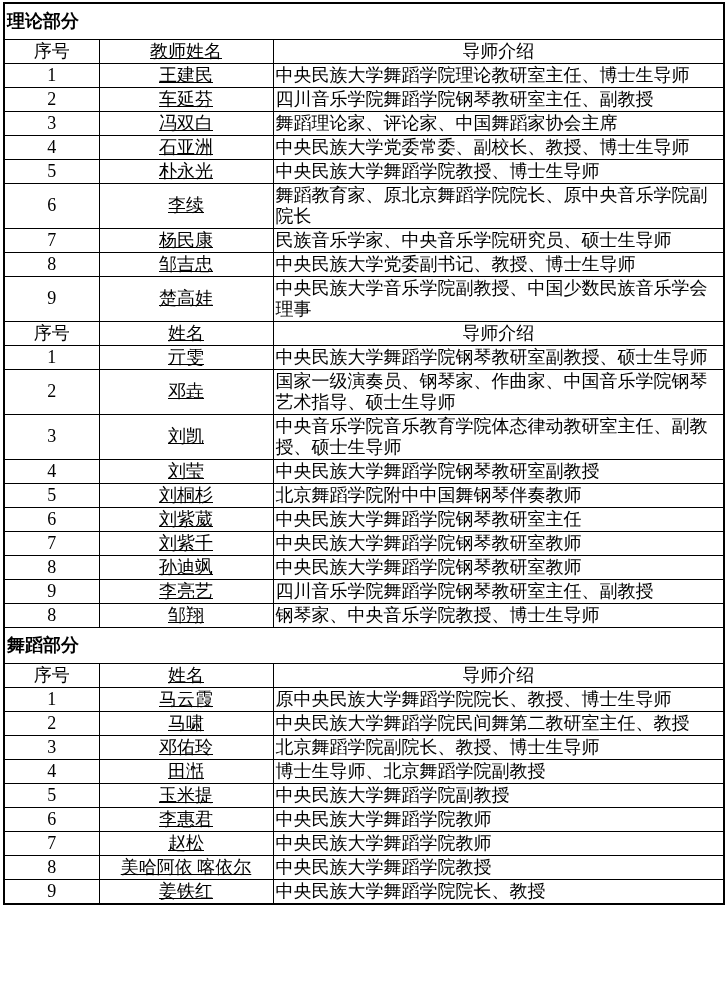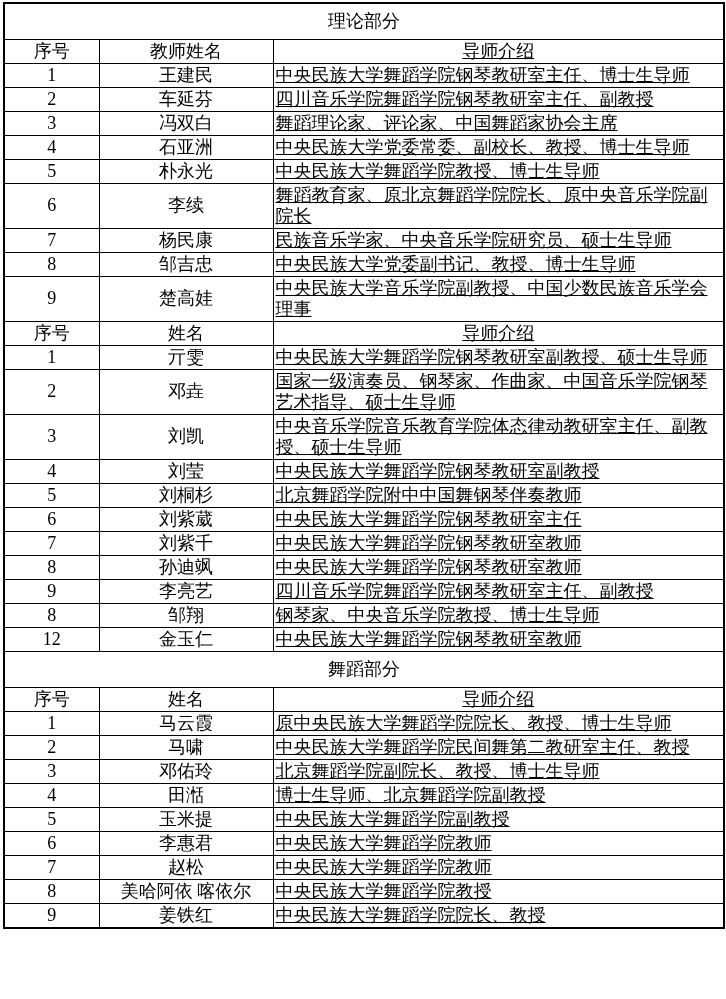--- a/index.html
+++ b/index.html
@@ -22,32 +22,32 @@
   table.mentor-table td {
     border: 1px solid #000000;
     font-size: 18px;
     line-height: 21px;
     padding: 1px 2px;
     vertical-align: middle;
     overflow: hidden;
     word-break: break-all;
   }
   tr.section-title-row td {
-    font-weight: normal;
-    text-align: center;
+    font-weight: bold;
+    text-align: left;
     height: 36px;
   }
   tr.header-row td {
     text-align: center;
     height: 21px;
   }
   tr.data-row td { height: 24px; }
   td.num-cell   { text-align: center; }
-  td.name-cell  { text-align: center; }
-  td.intro-cell { text-align: left; text-decoration: underline; }
+  td.name-cell  { text-align: center; text-decoration: underline; }
+  td.intro-cell { text-align: left; }
 </style>
 </head>
 <body>
 
 <div class="page">
   <table class="mentor-table">
     <colgroup>
       <col style="width:95px">
       <col style="width:174px">
       <col style="width:451px">
@@ -57,21 +57,21 @@
           <td colspan="3">理论部分</td>
         </tr>
         <tr class="header-row">
           <td class="num-cell">序号</td>
           <td class="name-cell">教师姓名</td>
           <td class="intro-cell">导师介绍</td>
         </tr>
         <tr class="data-row">
           <td class="num-cell">1</td>
           <td class="name-cell">王建民</td>
-          <td class="intro-cell">中央民族大学舞蹈学院钢琴教研室主任、博士生导师</td>
+          <td class="intro-cell">中央民族大学舞蹈学院理论教研室主任、博士生导师</td>
         </tr>
         <tr class="data-row">
           <td class="num-cell">2</td>
           <td class="name-cell">车延芬</td>
           <td class="intro-cell">四川音乐学院舞蹈学院钢琴教研室主任、副教授</td>
         </tr>
         <tr class="data-row">
           <td class="num-cell">3</td>
           <td class="name-cell">冯双白</td>
           <td class="intro-cell">舞蹈理论家、评论家、中国舞蹈家协会主席</td>
@@ -153,25 +153,20 @@
         </tr>
         <tr class="data-row">
           <td class="num-cell">9</td>
           <td class="name-cell">李亮艺</td>
           <td class="intro-cell">四川音乐学院舞蹈学院钢琴教研室主任、副教授</td>
         </tr>
         <tr class="data-row">
           <td class="num-cell">8</td>
           <td class="name-cell">邹翔</td>
           <td class="intro-cell">钢琴家、中央音乐学院教授、博士生导师</td>
-        </tr>
-        <tr class="data-row">
-          <td class="num-cell">12</td>
-          <td class="name-cell">金玉仁</td>
-          <td class="intro-cell">中央民族大学舞蹈学院钢琴教研室教师</td>
         </tr>
         <tr class="section-title-row">
           <td colspan="3">舞蹈部分</td>
         </tr>
         <tr class="header-row">
           <td class="num-cell">序号</td>
           <td class="name-cell">姓名</td>
           <td class="intro-cell">导师介绍</td>
         </tr>
         <tr class="data-row">

